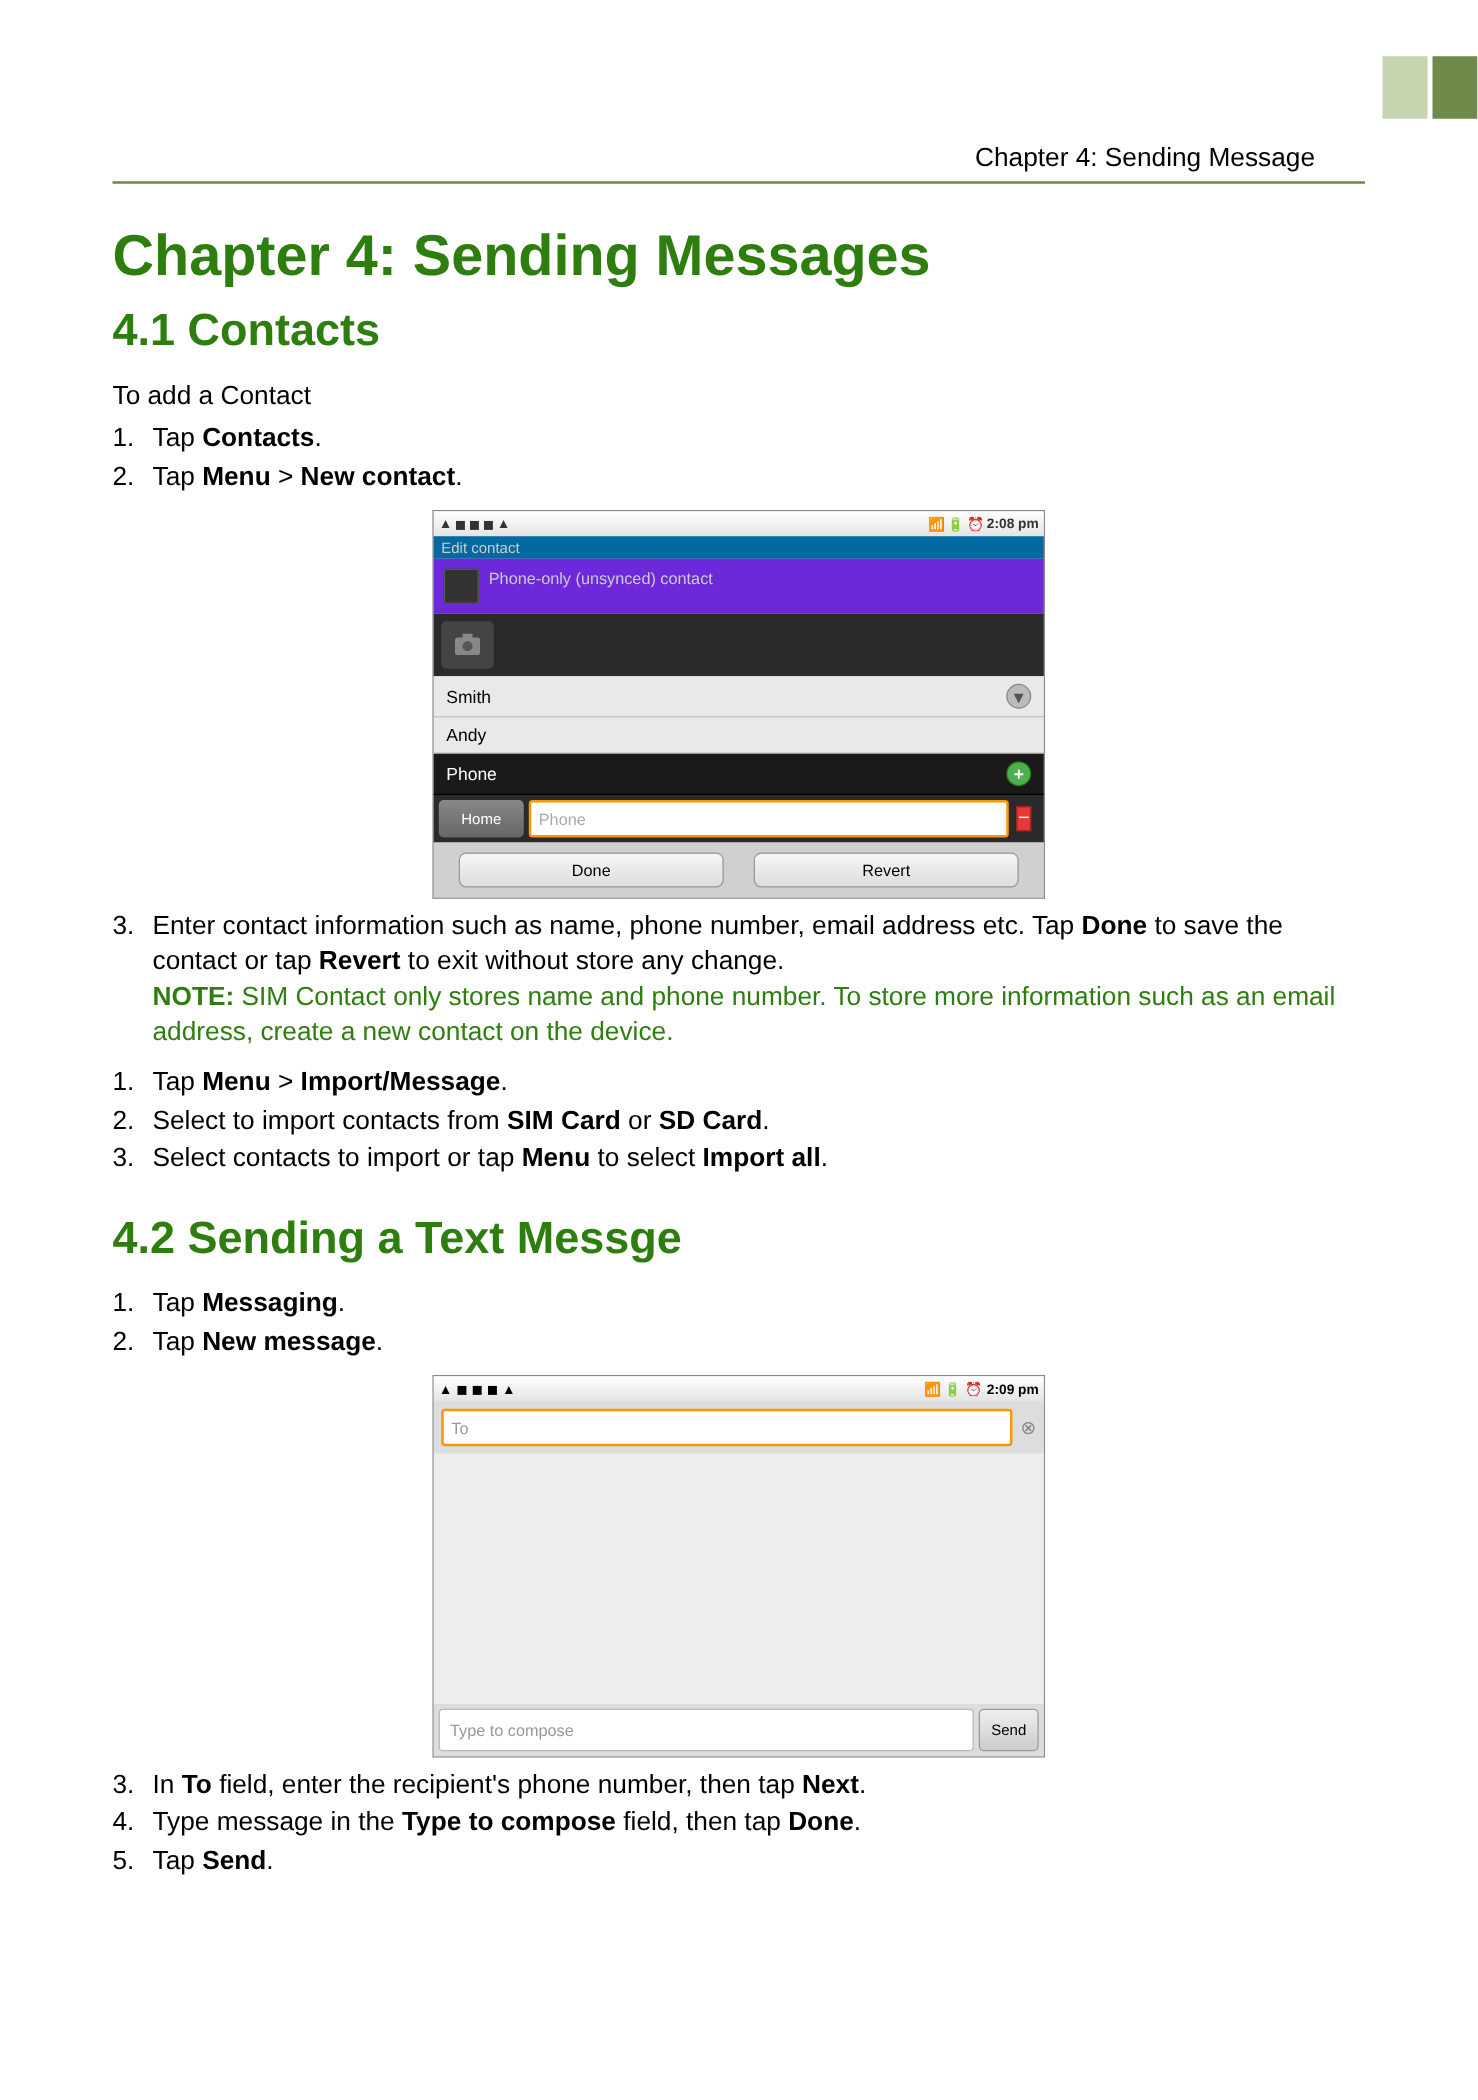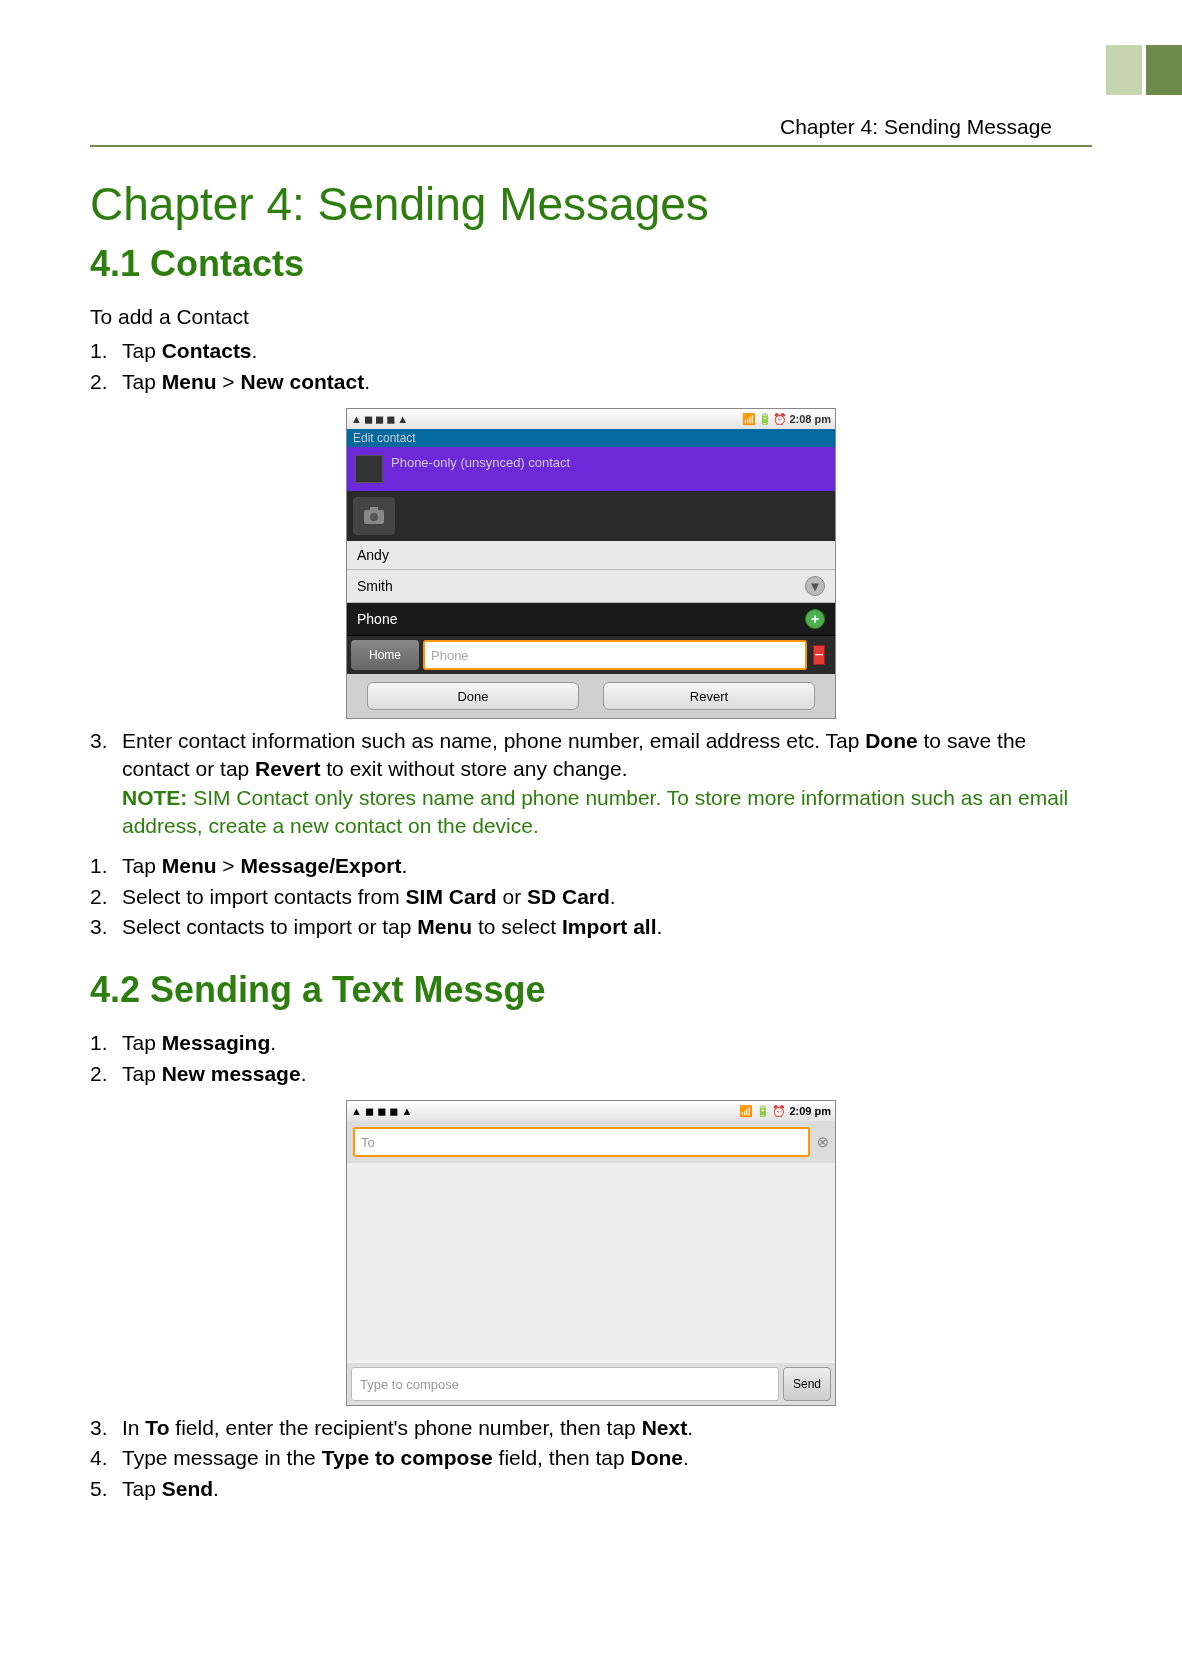--- a/index.html
+++ b/index.html
@@ -38,21 +38,21 @@
     padding-right: 40px;
   }
   .header-rule {
     border: none;
     border-top: 2px solid #6f8b4c;
     margin-bottom: 30px;
   }
   .h1 {
     color: #2e7d0f;
     font-size: 46px;
-    font-weight: normal;
+    font-weight: bold;
     margin-bottom: 12px;
   }
   .h2 {
     color: #2e7d0f;
     font-size: 36px;
     font-weight: bold;
     margin-top: 12px;
     margin-bottom: 18px;
   }
   .body-text {
@@ -268,25 +268,25 @@
       <div class="icon-row">
         <div class="iconbox">
           <svg width="22" height="20" viewBox="0 0 22 20">
               <rect x="1" y="4" width="20" height="14" rx="2" fill="#888"></rect>
               <circle cx="11" cy="11" r="4" fill="#555"></circle>
               <rect x="7" y="1" width="8" height="4" fill="#888"></rect>
             </svg>
         </div>
       </div>
       <div class="input-row">
-        <span>Andy</span>
-      </div>
-      <div class="input-row">
         <span>Smith</span>
         <span class="circle gray">▾</span>
+      </div>
+      <div class="input-row">
+        <span>Andy</span>
       </div>
       <div class="input-row dark">
         <span>Phone</span>
         <span class="circle green">+</span>
       </div>
       <div class="phone-edit">
         <div class="label-btn">Home</div>
         <div class="phone-input">Phone</div>
         <div class="minus">
             <span class="circle red">−</span>
@@ -303,21 +303,21 @@
     <li><span class="num">3.</span>
       <span>Enter contact information such as name, phone number, email address etc. Tap </span><span class="bold">Done</span><span> to save the contact or tap </span><span class="bold">Revert</span><span> to exit without store any change.</span>
       <div class="note-text">
         <span class="note-label">NOTE:</span><span> SIM Contact only stores name and phone number. To store more information such as an email address, create a new contact on the device.</span>
       </div>
     </li>
   </ol>
 
   <ol class="steps">
     <li><span class="num">1.</span>
-      <span>Tap </span><span class="bold">Menu</span><span> &gt; </span><span class="bold">Message/Export</span><span>.</span>
+      <span>Tap </span><span class="bold">Menu</span><span> &gt; </span><span class="bold">Import/Message</span><span>.</span>
     </li>
     <li><span class="num">2.</span>
       <span>Select to import contacts from </span><span class="bold">SIM Card</span><span> or </span><span class="bold">SD Card</span><span>.</span>
     </li>
     <li><span class="num">3.</span>
       <span>Select contacts to import or tap </span><span class="bold">Menu</span><span> to select </span><span class="bold">Import all</span><span>.</span>
     </li>
   </ol>
 
   <div class="h2" style="margin-top:28px;">4.2 Sending a Text Messge</div>

